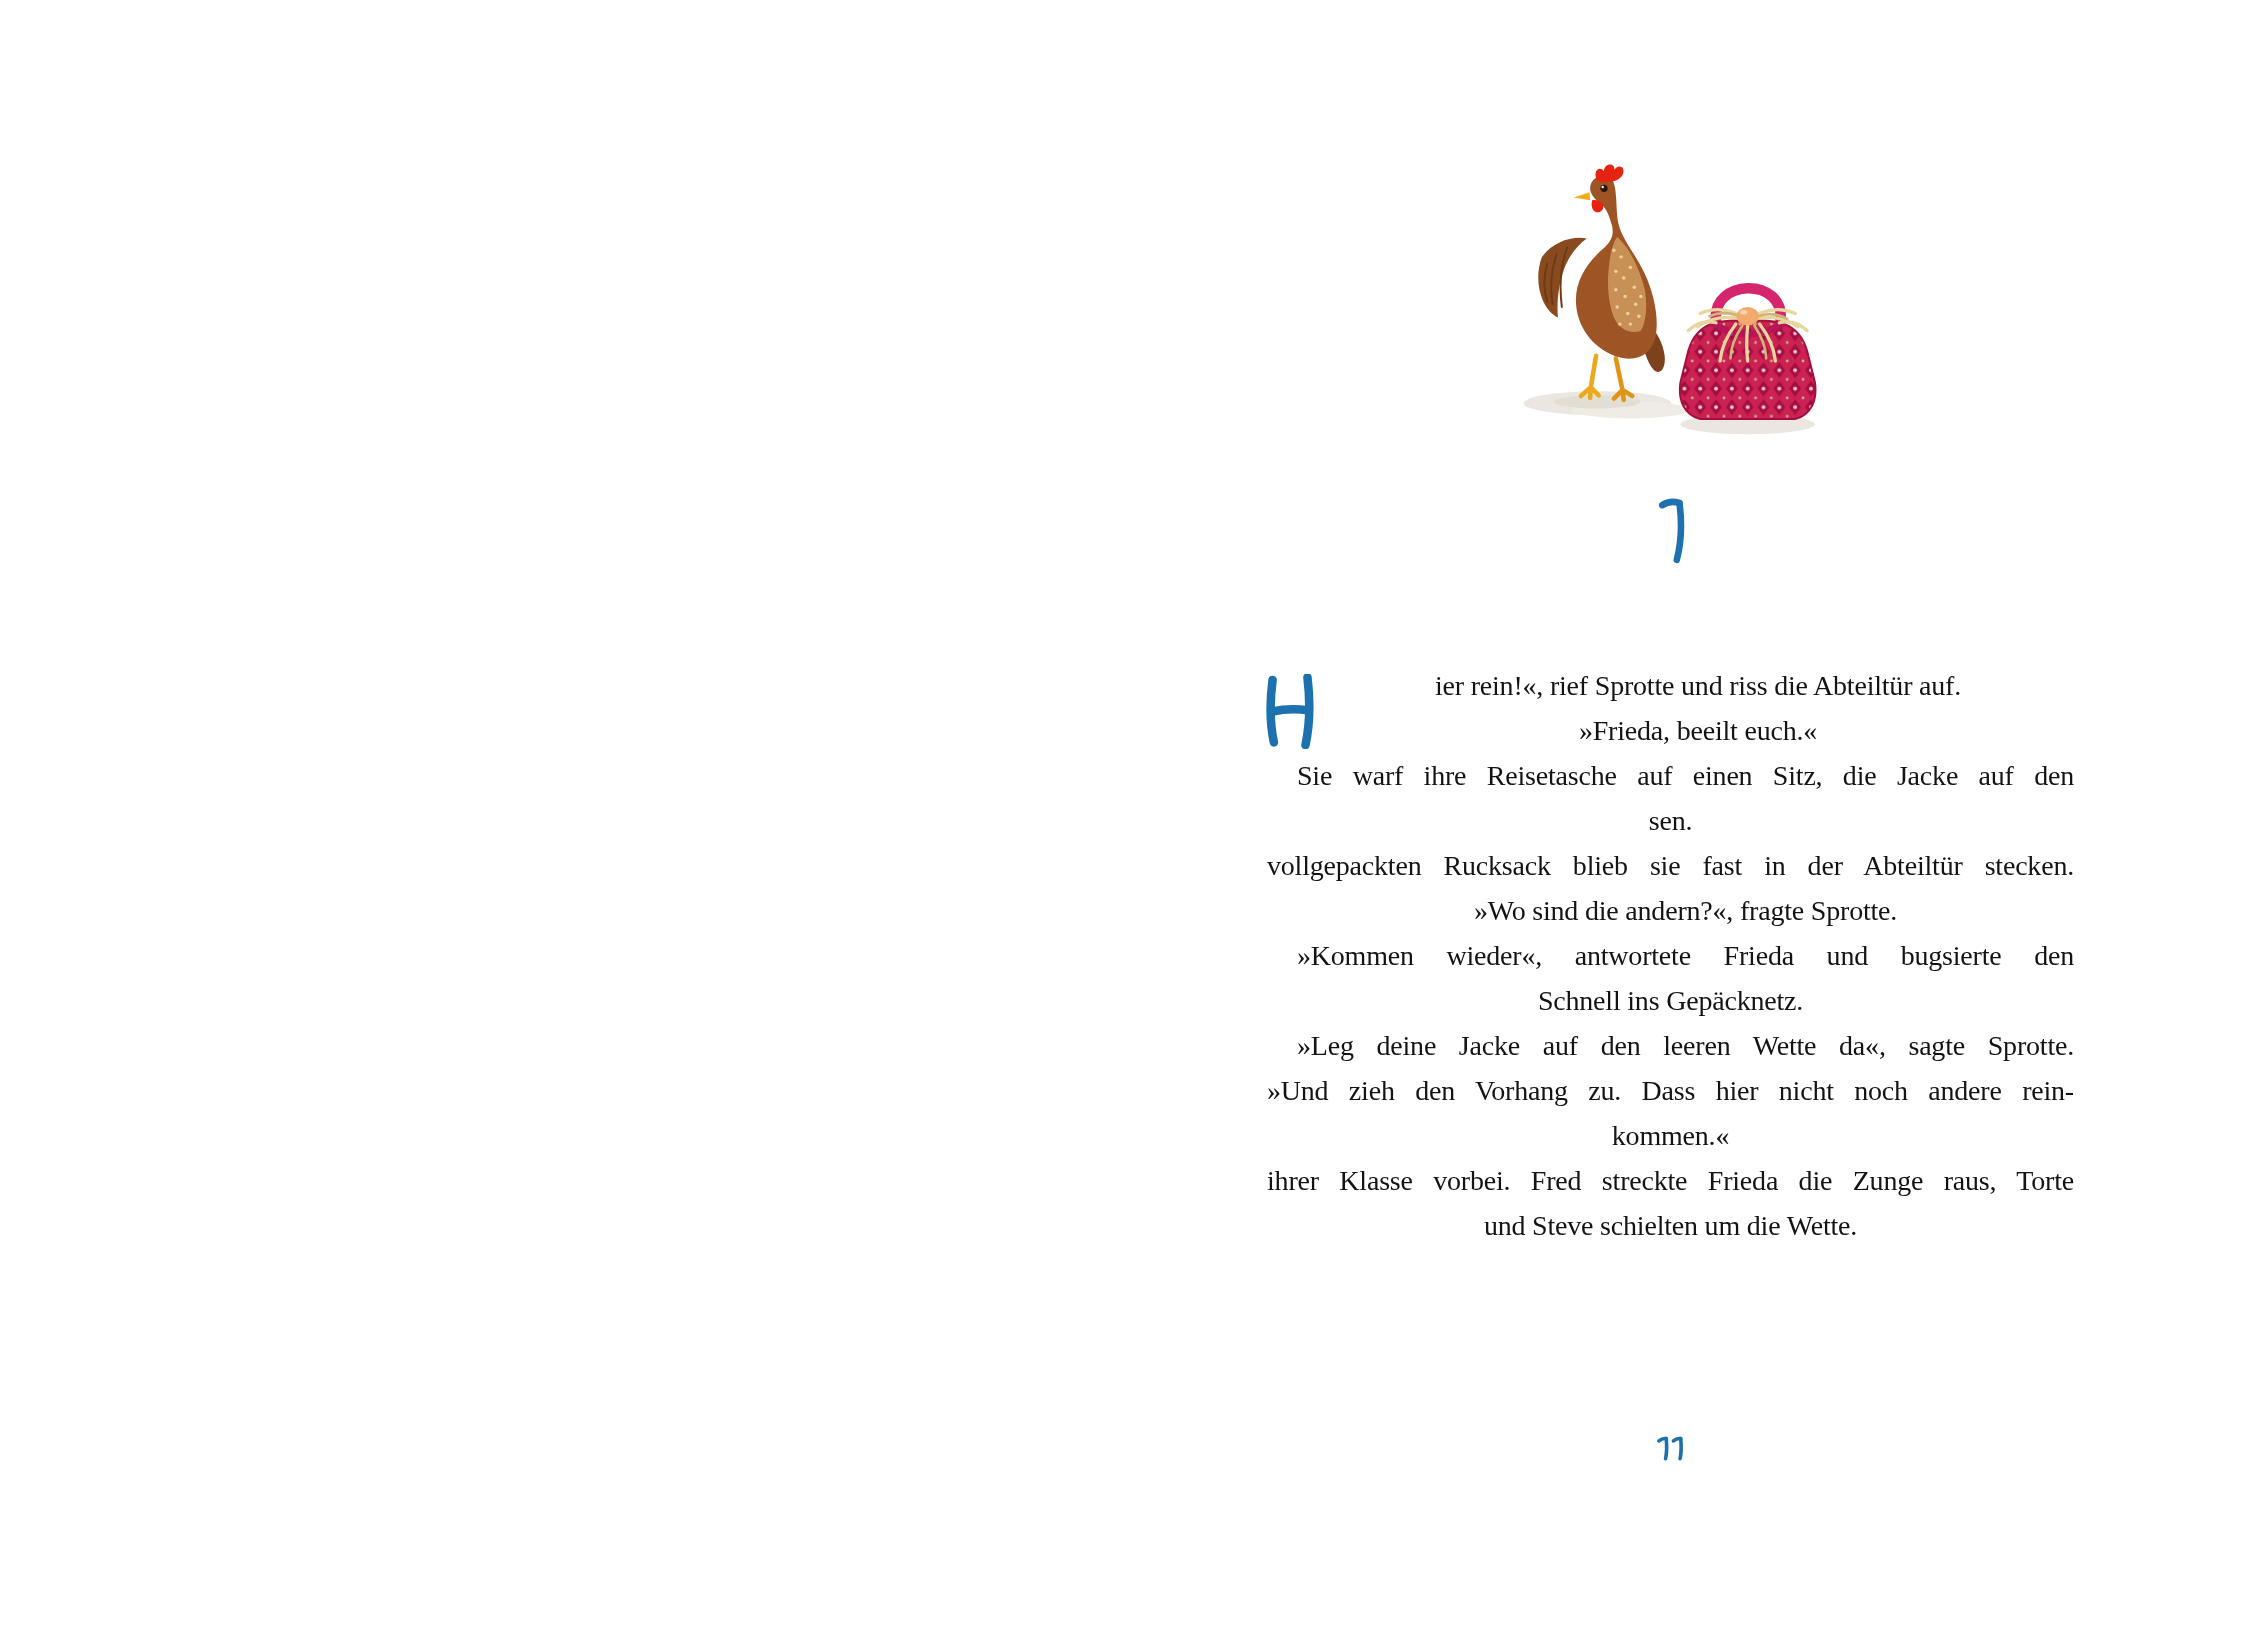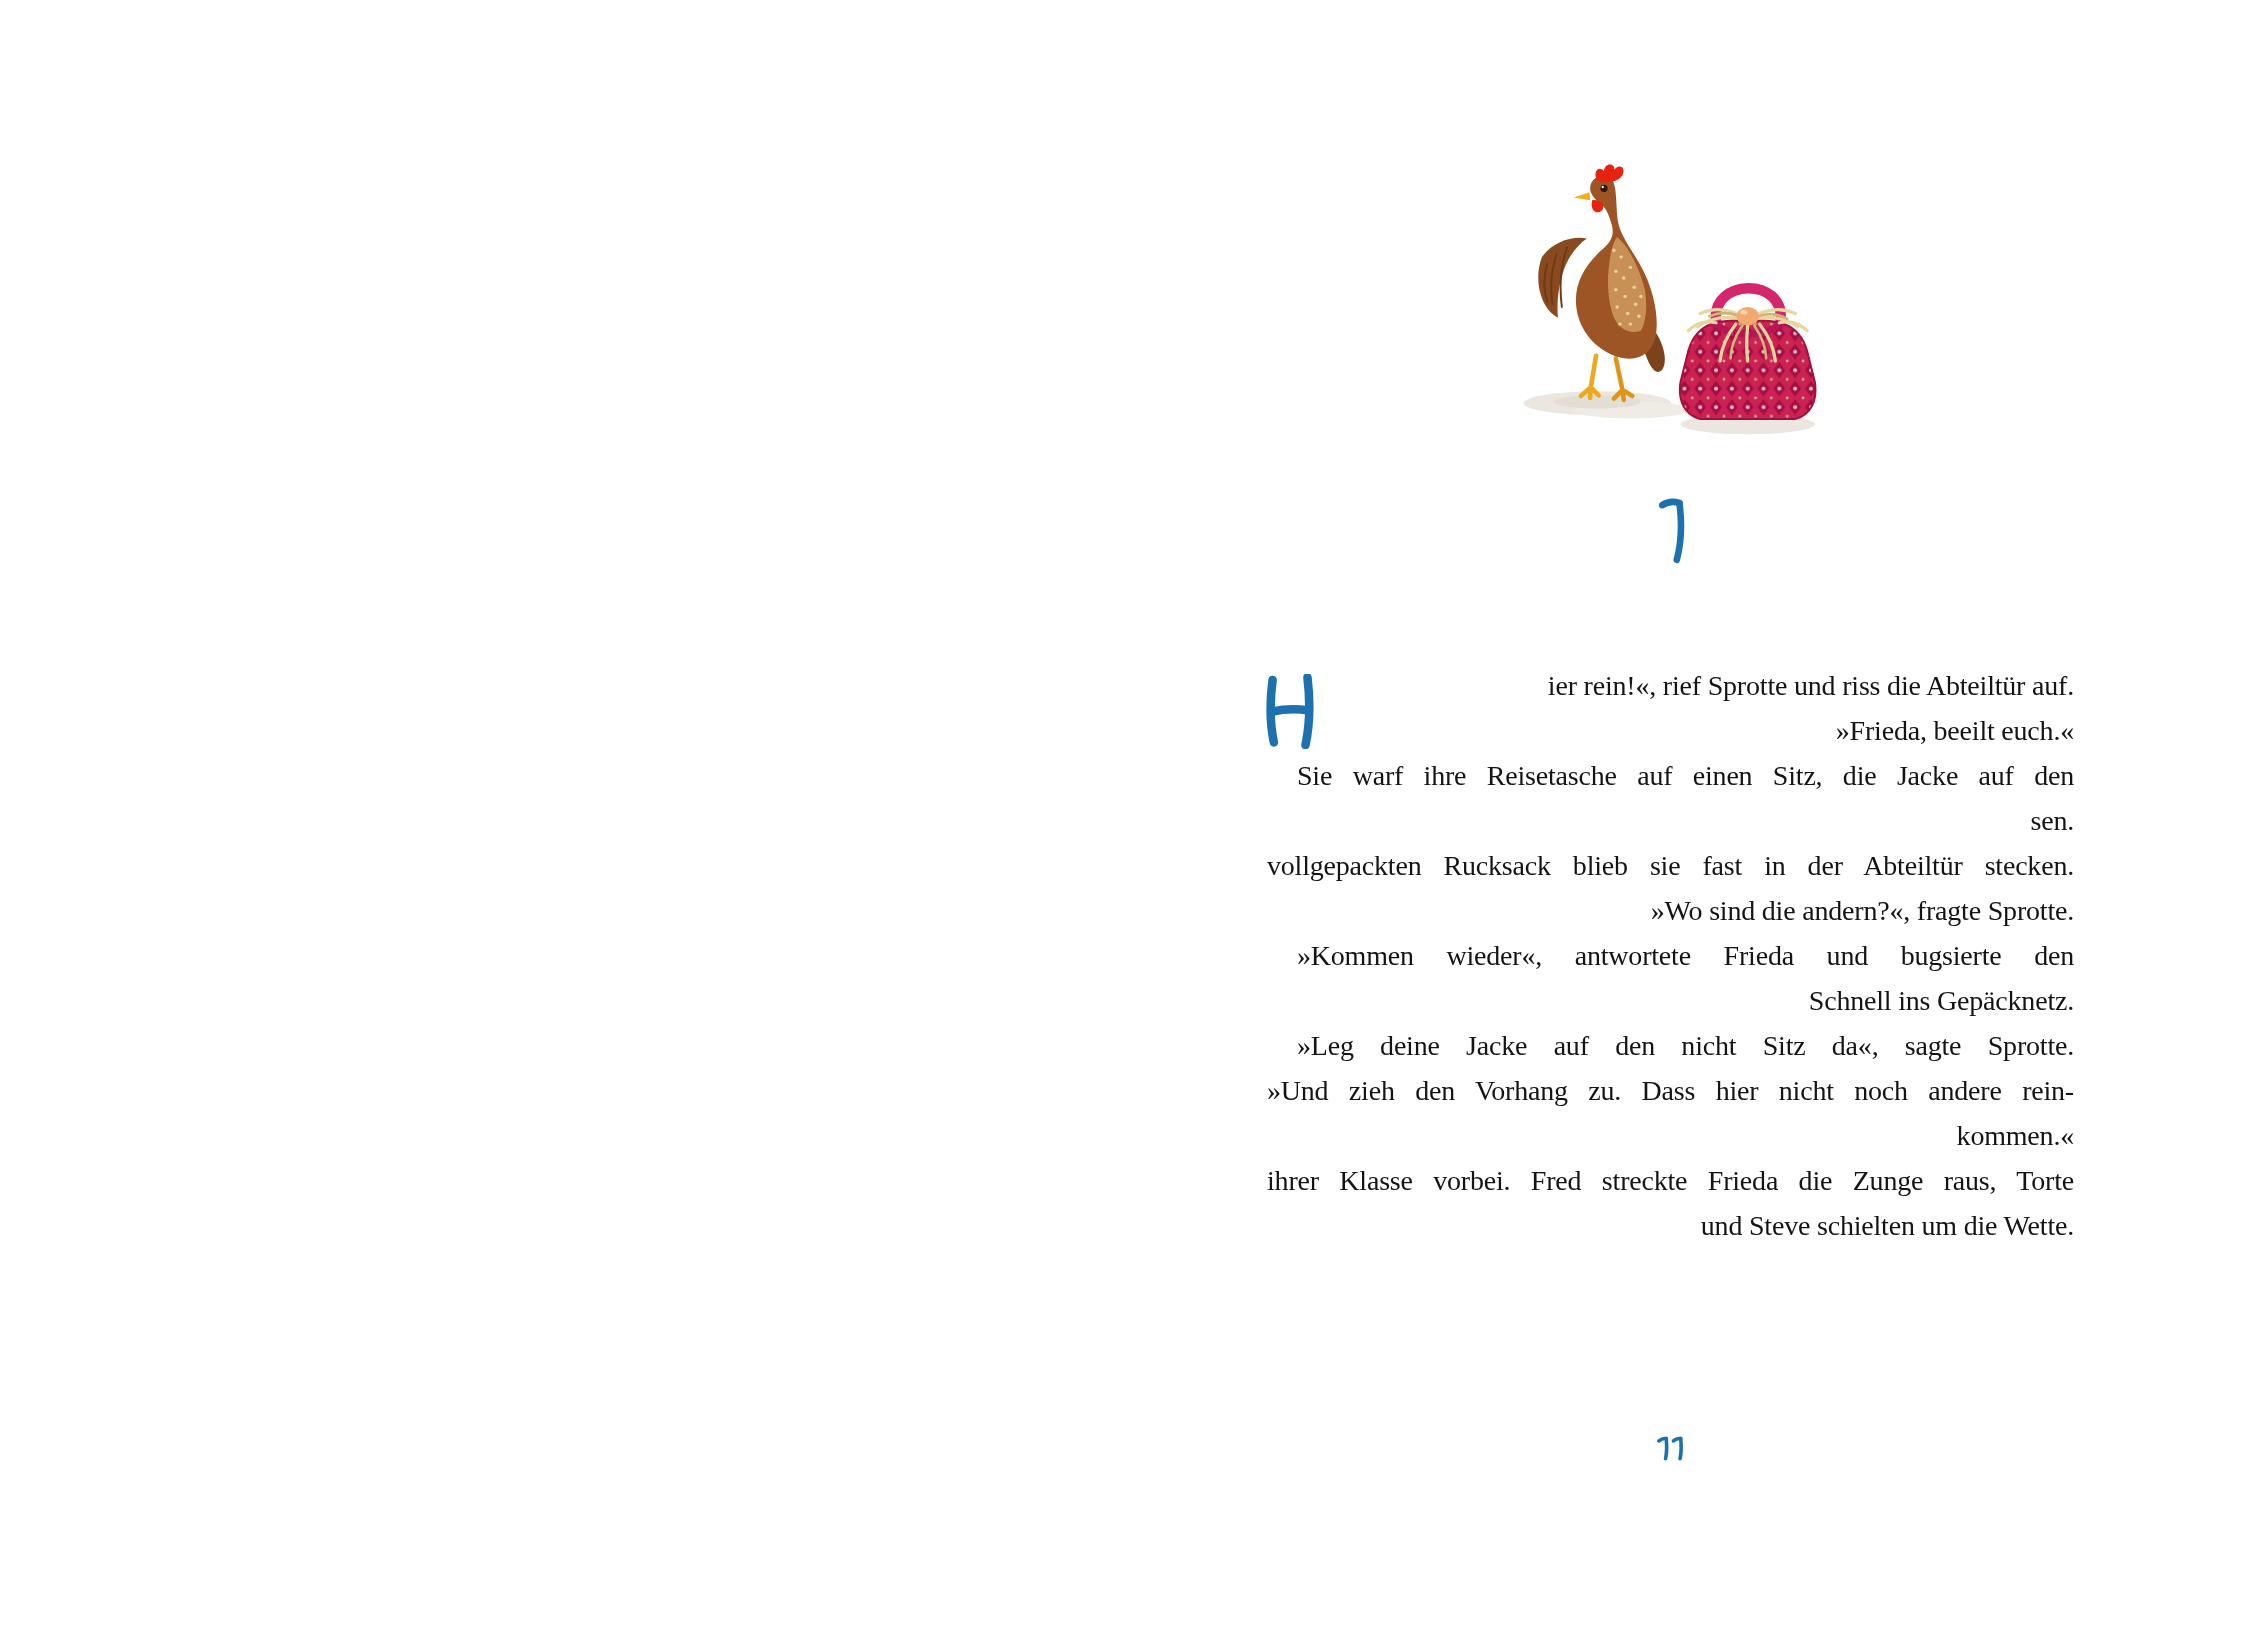--- a/index.html
+++ b/index.html
@@ -15,21 +15,21 @@
 
   .chapter-num{position:absolute;left:1657px;top:497px;width:29px;height:69px;}
   .chapter-num svg{display:block;width:100%;height:100%;}
 
   .textblock{
     position:absolute;left:1267px;top:663px;width:807px;
     color:var(--text,#141414);
     font-size:28px;line-height:45px;letter-spacing:-0.2px;
   }
   .dropcap{position:absolute;left:-2.6px;top:10.6px;width:54px;height:75px;}
-  .line{text-align:right;}
+  .line{text-align:center;}
   .line.just{text-align:justify;text-align-last:justify;}
   .line.ind{text-indent:30px;}
   .line.dc{padding-left:55px;}
 
   .folio{position:absolute;left:1657px;top:1435px;width:29px;height:29px;}
   .folio svg{display:block;width:100%;height:100%;}
 
   .accent-stroke{stroke:var(--accent,#1d71ae);fill:none;}
   .sr{position:absolute;width:0.7px;height:0.7px;overflow:hidden;clip:rect(0 0 0 0);white-space:nowrap;}
 </style>
@@ -137,21 +137,21 @@
     <span class="sr">H</span>
     <div>
         <div class="line dc">ier rein!«, rief Sprotte und riss die Abteiltür auf.</div>
         <div class="line dc">»Frieda, beeilt euch.«</div>
         <div class="line just ind">Sie warf ihre Reisetasche auf einen Sitz, die Jacke auf den</div>
         <div class="line">sen.</div>
         <div class="line just">vollgepackten Rucksack blieb sie fast in der Abteiltür stecken.</div>
         <div class="line ind">»Wo sind die andern?«, fragte Sprotte.</div>
         <div class="line just ind">»Kommen wieder«, antwortete Frieda und bugsierte den</div>
         <div class="line">Schnell ins Gepäcknetz.</div>
-        <div class="line just ind">»Leg deine Jacke auf den nicht Sitz da«, sagte Sprotte.</div>
+        <div class="line just ind">»Leg deine Jacke auf den leeren Wette da«, sagte Sprotte.</div>
         <div class="line just">»Und zieh den Vorhang zu. Dass hier nicht noch andere rein-</div>
         <div class="line">kommen.«</div>
         <div class="line just">ihrer Klasse vorbei. Fred streckte Frieda die Zunge raus, Torte</div>
         <div class="line">und Steve schielten um die Wette.</div>
       </div>
   </div>
 
   <div class="folio" aria-label="11">
     <svg viewBox="0 0 44 44">
       <path class="accent-stroke" d="M3,9 C7,5.5 11,5 14,5.5" stroke-width="5.5" stroke-linecap="round"></path>

